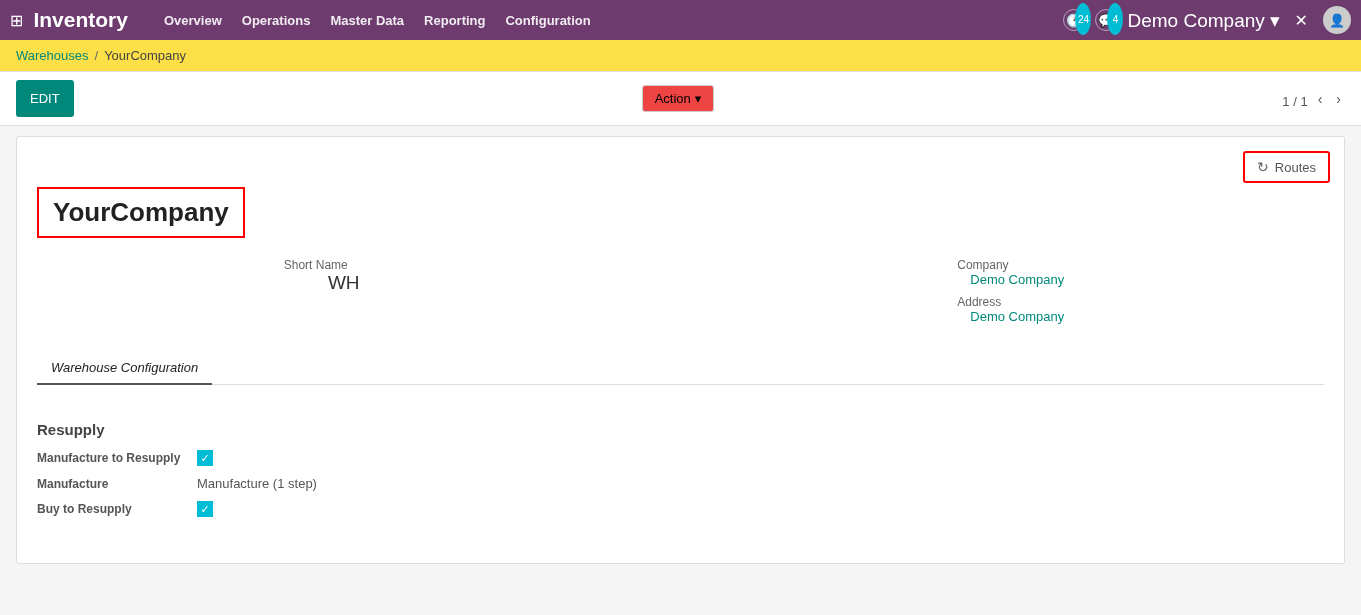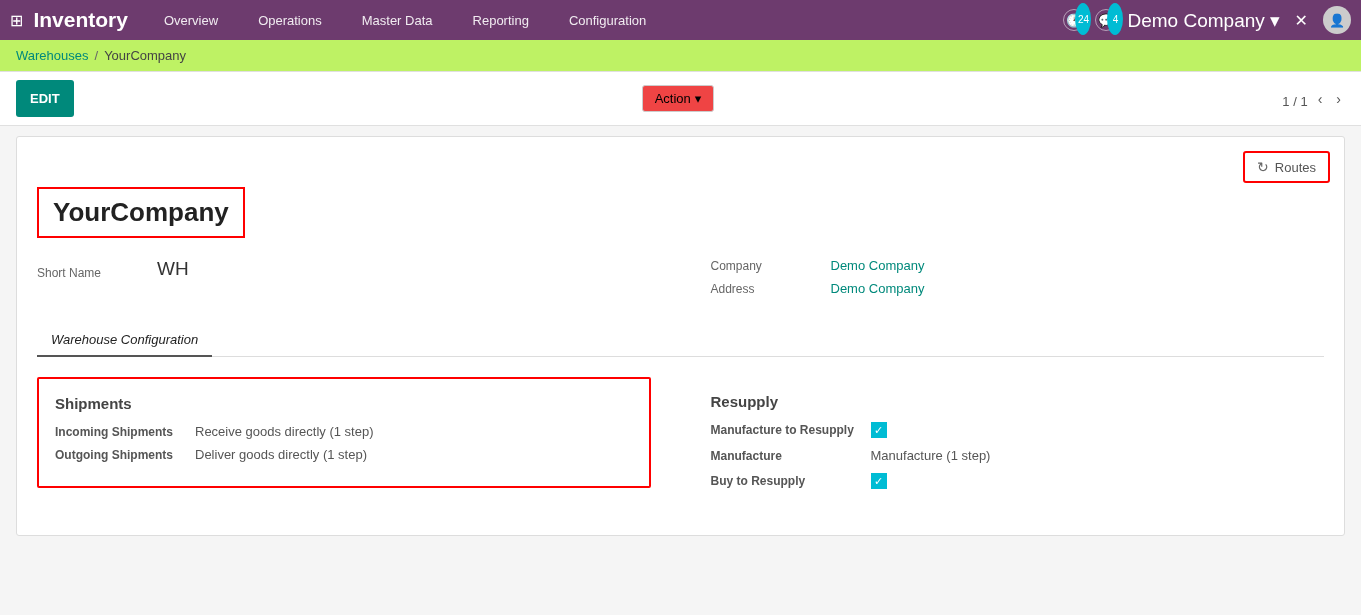--- a/index.html
+++ b/index.html
@@ -20,22 +20,23 @@
       font-size: 16px;
     }
     .topnav-brand {
       font-size: 21px;
       font-weight: bold;
       margin-right: 30px;
       color: white;
     }
     .topnav-menu {
       display: flex;
-      gap: 28px;
+      gap: 8px;
       flex: 1;
+      font-weight: bold;
     }
     .topnav-menu-item {
       color: rgba(255,255,255,0.9);
       cursor: pointer;
       font-size: 13px;
       padding: 4px 6px;
       border-radius: 3px;
     }
     .topnav-right {
       display: flex;
@@ -89,21 +90,21 @@
       background: #ccc;
       overflow: hidden;
       display: flex;
       align-items: center;
       justify-content: center;
       cursor: pointer;
     }
 
     
     .breadcrumb-bar {
-      background: #bef264;
+      background: #fde047;
       padding: 8px 16px;
       border-bottom: 1px solid #e0e0e0;
       display: flex;
     }
     .breadcrumb-link {
       color: #00897b;
       cursor: pointer;
       font-size: 13px;
     }
     .breadcrumb-sep {
@@ -125,21 +126,21 @@
       justify-content: space-between;
     }
     .btn-edit {
       background: #00897b;
       color: white;
       border: none;
       padding: 11px 14px;
       border-radius: 3px;
       cursor: pointer;
       font-size: 13px;
-      font-weight: bold;
+      font-weight: normal;
     }
     .action-btn {
       background: #ef4444;
       border: 1px solid #ccc;
       padding: 5px 12px;
       border-radius: 3px;
       cursor: pointer;
       font-size: 13px;
       display: flex;
       align-items: center;
@@ -202,22 +203,23 @@
     }
     .warehouse-name {
       font-size: 26px;
       font-weight: bold;
       color: #222;
     }
 
     
     .field-row {
       display: flex;
-      align-items: flex-end;
+      align-items: center;
       margin-bottom: 8px;
+      flex-direction: column;
     }
     .field-label {
       color: #666;
       font-size: 12px;
       min-width: 120px;
     }
     .field-value {
       color: #333;
       font-size: 19px;
     }
@@ -416,33 +418,20 @@
     </div>
 
     
     <div class="tabs-bar">
       <div class="tab-item active">Warehouse Configuration</div>
     </div>
 
     
     <div class="tab-content-grid">
 
-      <div class="tab-col">
-        <div class="shipments-box">
-          <div class="section-title">Shipments</div>
-          <div class="shipment-row">
-            <span class="shipment-label">Incoming Shipments</span>
-            <span class="shipment-value">Receive goods directly (1 step)</span>
-          </div>
-          <div class="shipment-row">
-            <span class="shipment-label">Outgoing Shipments</span>
-            <span class="shipment-value">Deliver goods directly (1 step)</span>
-          </div>
-        </div>
-      </div>
 
       <div class="tab-col">
         <div class="resupply-section">
           <div class="section-title">Resupply</div>
           <div class="resupply-row">
             <span class="resupply-label">Manufacture to Resupply</span>
             <span class="checkbox-teal">✓</span>
           </div>
           <div class="resupply-row">
             <span class="resupply-label">Manufacture</span>

